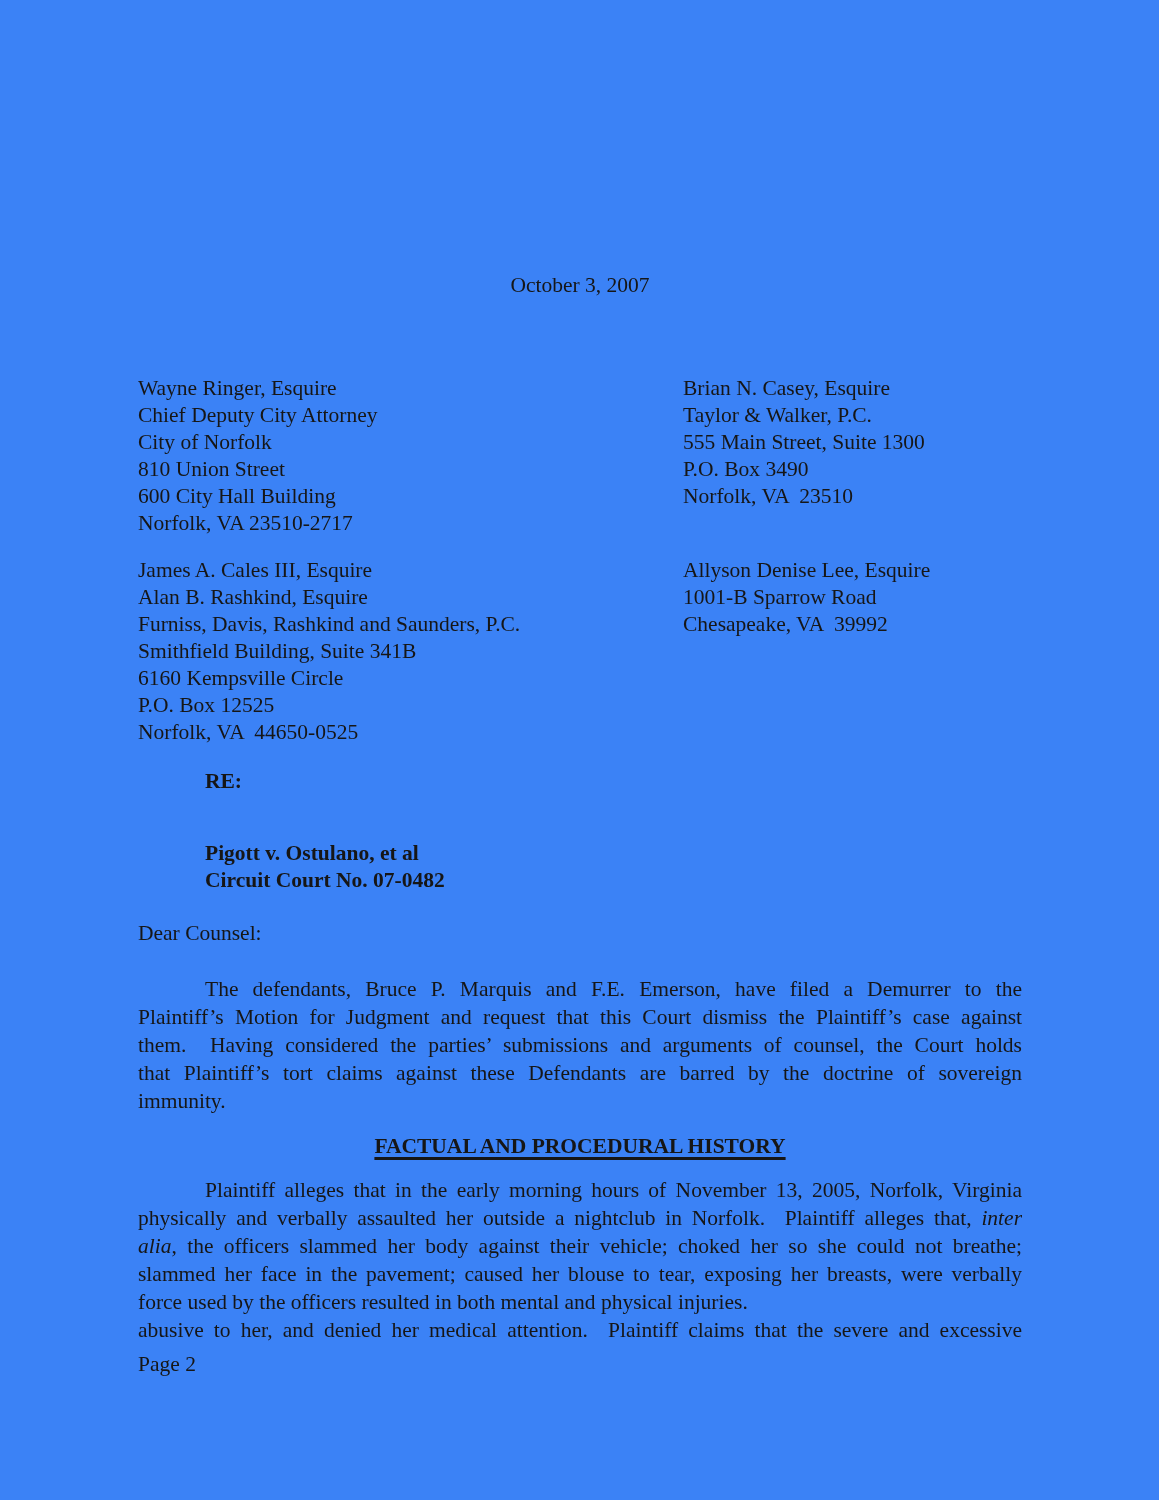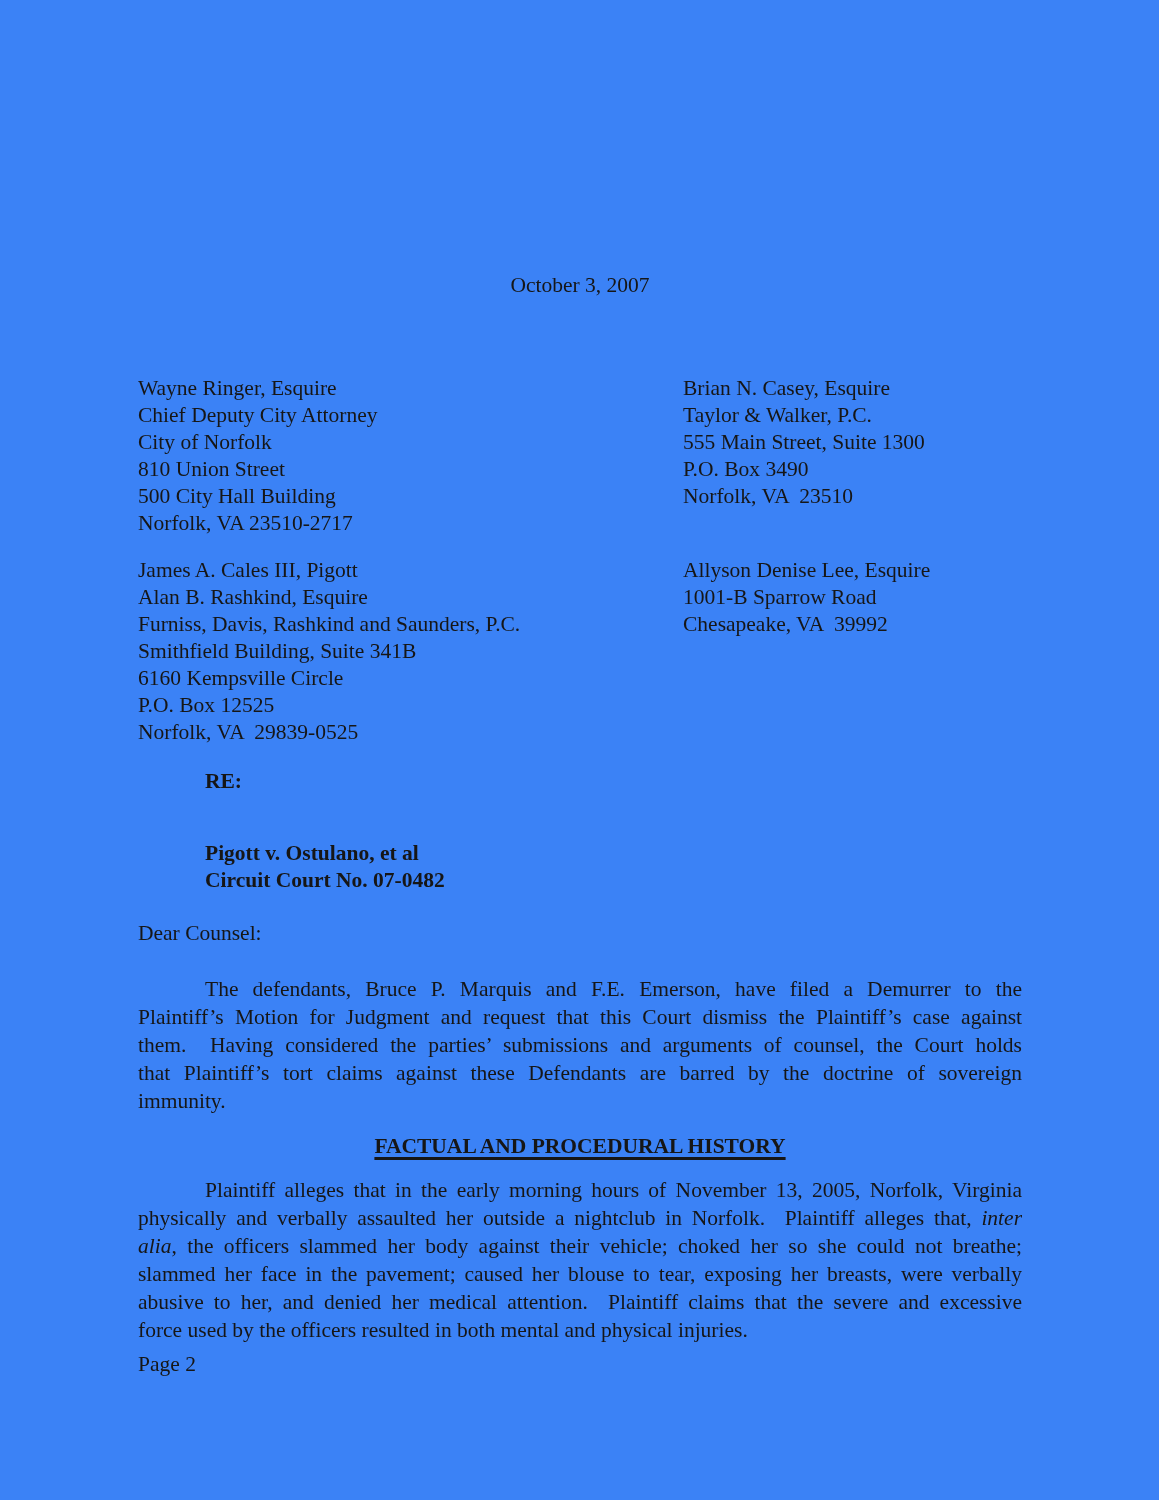--- a/index.html
+++ b/index.html
@@ -84,41 +84,41 @@
   <div class="content">
 
     <div class="date">October 3, 2007</div>
 
     <div class="addr-grid row1">
       <div class="addr-col-left">
           <div class="addr-line">Wayne Ringer, Esquire</div>
           <div class="addr-line">Chief Deputy City Attorney</div>
           <div class="addr-line">City of Norfolk</div>
           <div class="addr-line">810 Union Street</div>
-          <div class="addr-line">500 City Hall Building</div>
+          <div class="addr-line">600 City Hall Building</div>
           <div class="addr-line">Norfolk, VA 23510-2717</div>
         </div>
       <div class="addr-col-right">
           <div class="addr-line">Brian N. Casey, Esquire</div>
           <div class="addr-line">Taylor &amp; Walker, P.C.</div>
           <div class="addr-line">555 Main Street, Suite 1300</div>
           <div class="addr-line">P.O. Box 3490</div>
           <div class="addr-line">Norfolk, VA  23510</div>
         </div>
     </div>
 
     <div class="addr-grid row2">
       <div class="addr-col-left">
-          <div class="addr-line">James A. Cales III, Pigott</div>
+          <div class="addr-line">James A. Cales III, Esquire</div>
           <div class="addr-line">Alan B. Rashkind, Esquire</div>
           <div class="addr-line">Furniss, Davis, Rashkind and Saunders, P.C.</div>
           <div class="addr-line">Smithfield Building, Suite 341B</div>
           <div class="addr-line">6160 Kempsville Circle</div>
           <div class="addr-line">P.O. Box 12525</div>
-          <div class="addr-line">Norfolk, VA  29839-0525</div>
+          <div class="addr-line">Norfolk, VA  44650-0525</div>
         </div>
       <div class="addr-col-right">
           <div class="addr-line">Allyson Denise Lee, Esquire</div>
           <div class="addr-line">1001-B Sparrow Road</div>
           <div class="addr-line">Chesapeake, VA  39992</div>
         </div>
     </div>
 
     <div class="re-block">
       <div class="re-label">RE:</div>
@@ -138,20 +138,20 @@
         <div class="jline last"><span>immunity.</span></div>
       </div>
 
     <div class="heading">FACTUAL AND PROCEDURAL HISTORY</div>
 
     <div class="para p2">
         <div class="jline first"><span>Plaintiff alleges that in the early morning hours of November 13, 2005, Norfolk, Virginia</span></div>
         <div class="jline"><span>physically and verbally assaulted her outside a nightclub in Norfolk.&nbsp; Plaintiff alleges that, </span><span class="italic">inter</span></div>
         <div class="jline"><span class="italic">alia</span><span>, the officers slammed her body against their vehicle; choked her so she could not breathe;</span></div>
         <div class="jline"><span>slammed her face in the pavement; caused her blouse to tear, exposing her breasts, were verbally</span></div>
+        <div class="jline last"><span>force used by the officers resulted in both mental and physical injuries.</span></div>
         <div class="jline"><span>abusive to her, and denied her medical attention.&nbsp; Plaintiff claims that the severe and excessive</span></div>
-        <div class="jline last"><span>force used by the officers resulted in both mental and physical injuries.</span></div>
       </div>
 
     <div class="pageno">Page 2</div>
 
   </div>
 </div>
 
 </body></html>

